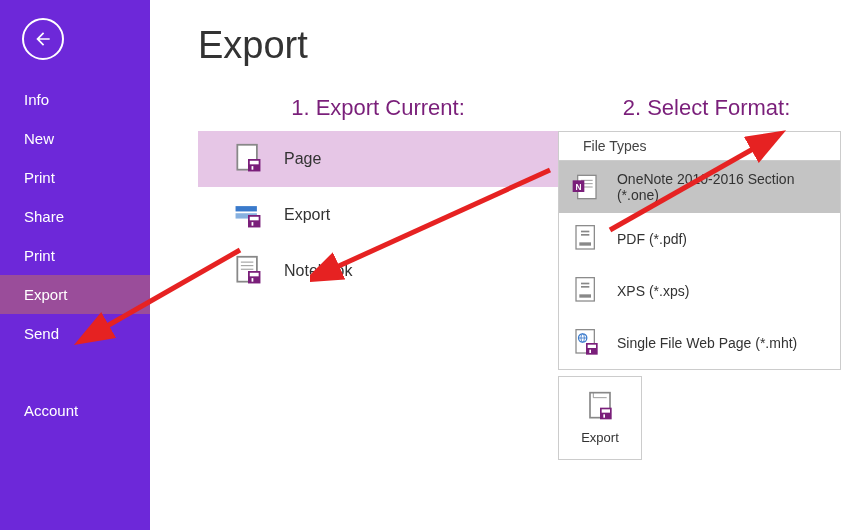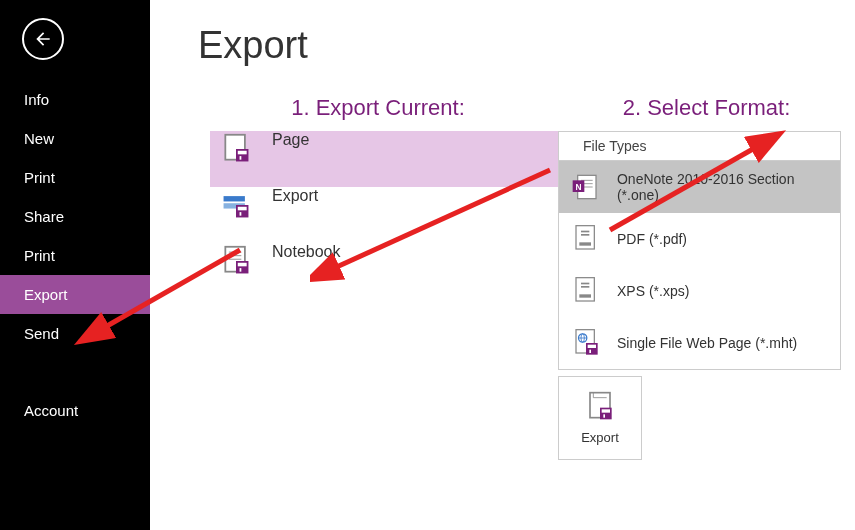--- a/index.html
+++ b/index.html
@@ -10,21 +10,21 @@
     height: 530px;
     overflow: hidden;
   }
   .app {
     display: flex;
     width: 100%;
     height: 100%;
   }
   .sidebar {
     width: 150px;
-    background: #000000;
+    background: #6d28d9;
     color: #fff;
     display: flex;
     flex-direction: column;
     padding-top: 8px;
   }
   .back-circle {
     width: 42px;
     height: 42px;
     border: 2px solid #fff;
     border-radius: 50%;
@@ -64,25 +64,24 @@
   .col-heading {
     font-size: 22px;
     color: #7a1f7a;
     font-weight: 400;
     margin-bottom: 10px;
     text-align: center;
   }
   .export-list { }
   .export-item {
     display: flex;
-    align-items: flex-start;
+    align-items: center;
     height: 56px;
-    padding-left: 8px;
-    cursor: pointer;
-    margin-left: 12px;
+    padding-left: 32px;
+    cursor: pointer;
   }
   .export-item.selected {
     background: #e6c6e6;
   }
   .export-item .ico {
     width: 36px;
     height: 36px;
     display: flex;
     align-items: center;
     justify-content: center;

